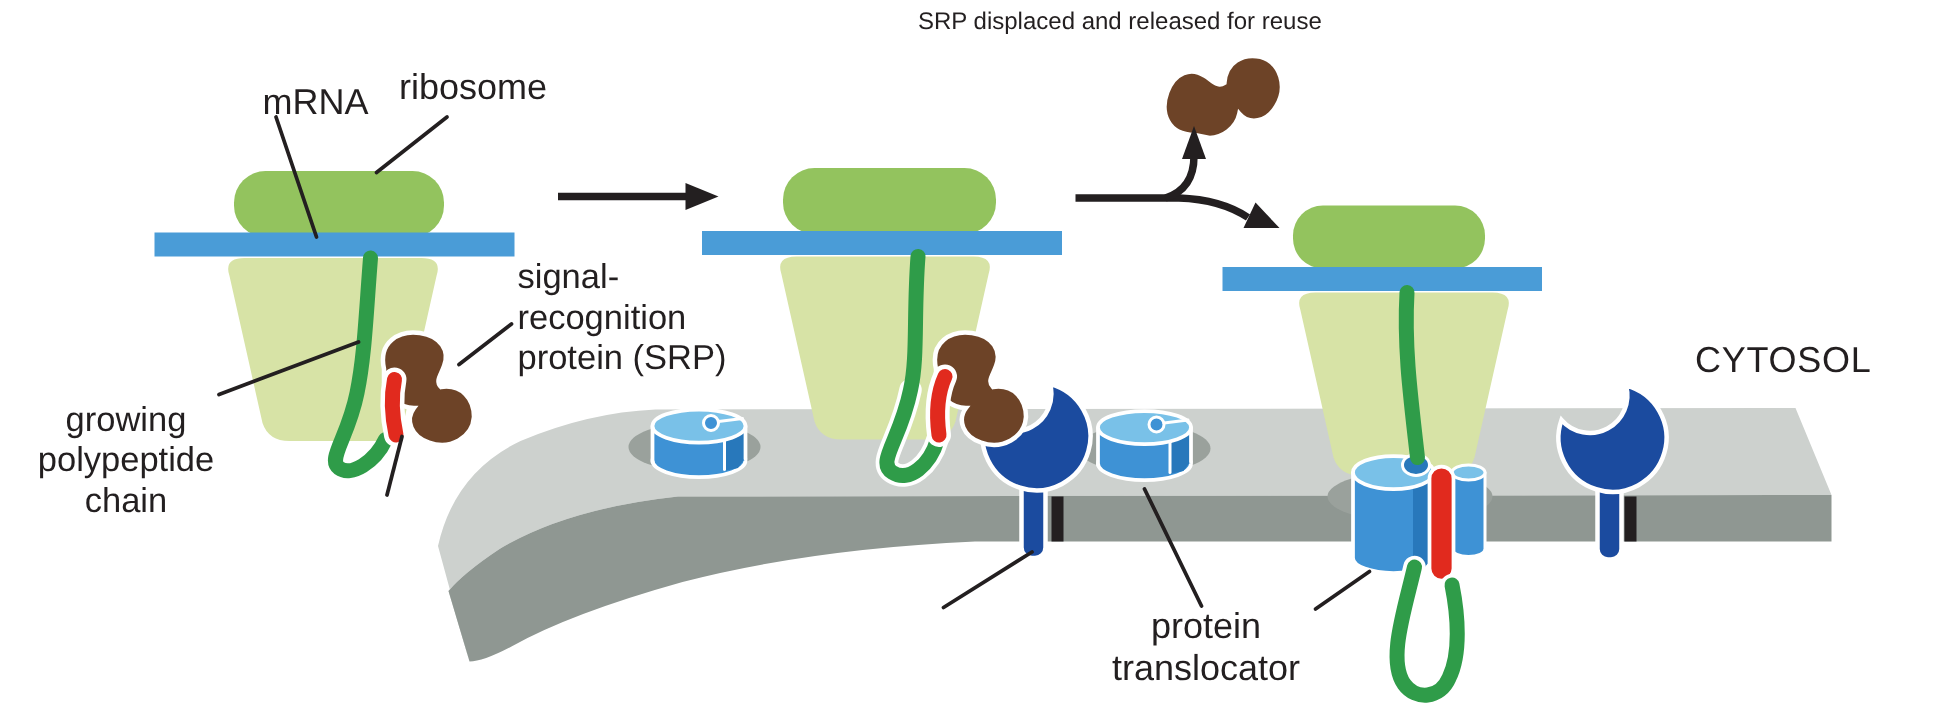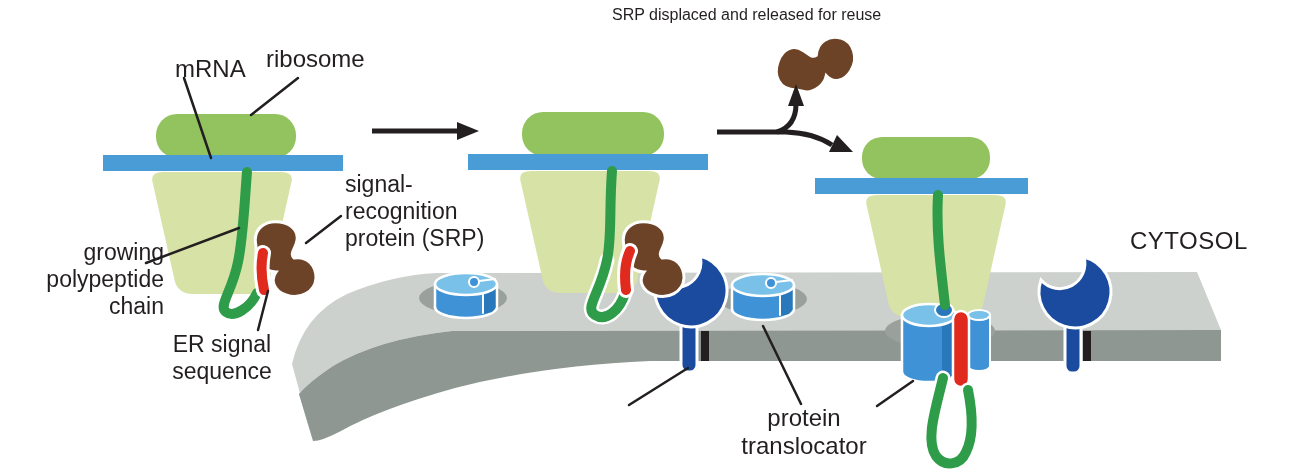--- a/index.html
+++ b/index.html
@@ -153,22 +153,20 @@
     <line class="s-ink" x1="877" y1="406" x2="913" y2="381" stroke-width="2.5"></line>
   </g>
 </svg>
 
 <div class="lbl" style="left:612px;top:6px;font-size:16px;">SRP displaced and released for reuse</div>
 <div class="lbl" style="left:137px;top:55px;margin-left:38px;">mRNA</div>
 <div class="lbl" style="left:266px;top:45px;text-align:center;">ribosome</div>
 <div class="lbl small" style="left:345px;top:171px;">signal-
 recognition
 protein (SRP)</div>
-<div class="lbl small ctr" style="left:4px;top:239px;width:160px;text-align:right;">growing
+<div class="lbl small ctr" style="left:4px;top:266px;width:160px;">growing
 polypeptide
 chain</div>
-<div class="lbl small ctr" style="left:142px;top:331px;width:160px;">ER signal
-sequence</div>
 <div class="lbl ctr" style="left:723px;top:404px;width:162px;">protein
 translocator</div>
 <div class="lbl caps" style="left:1130px;top:227px;">CYTOSOL</div>
 
 </div>
 
 </body></html>

